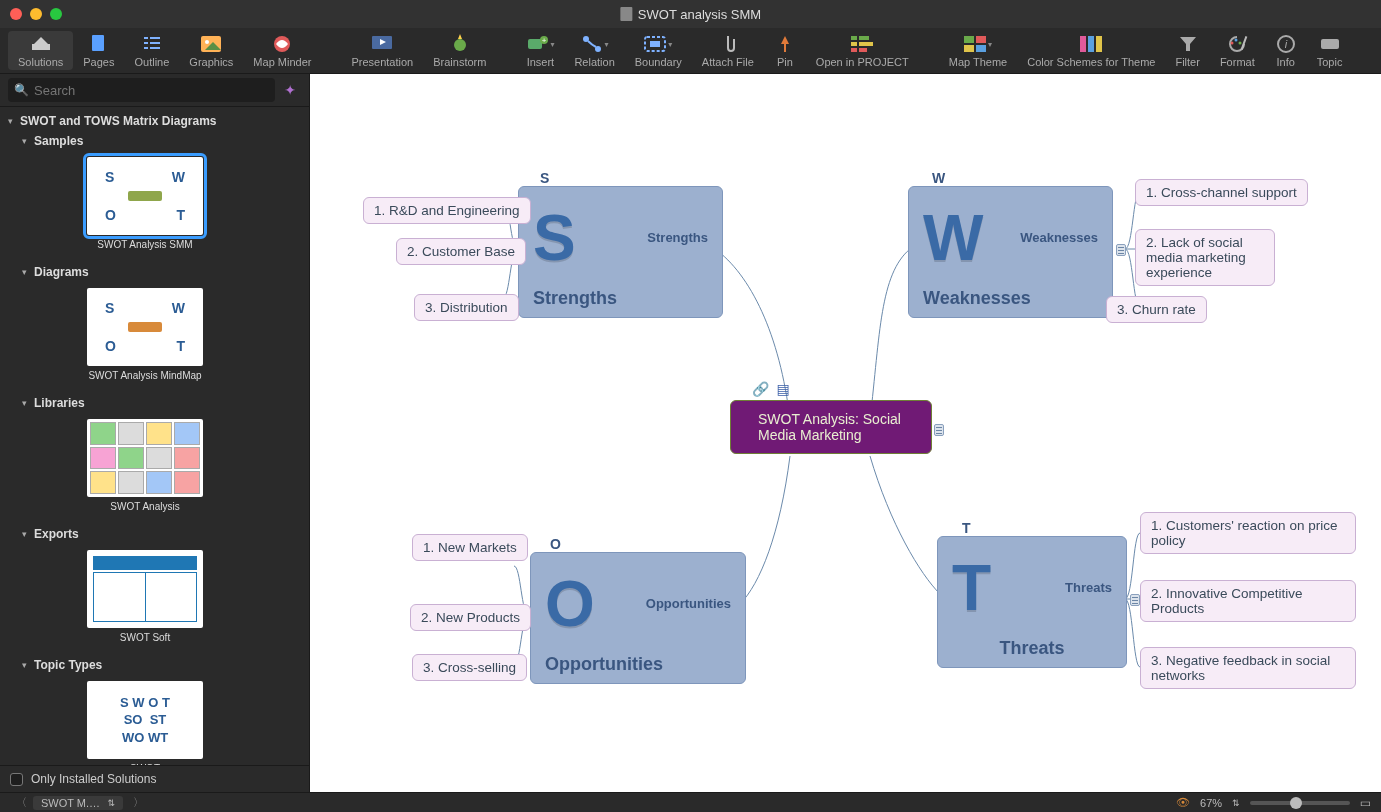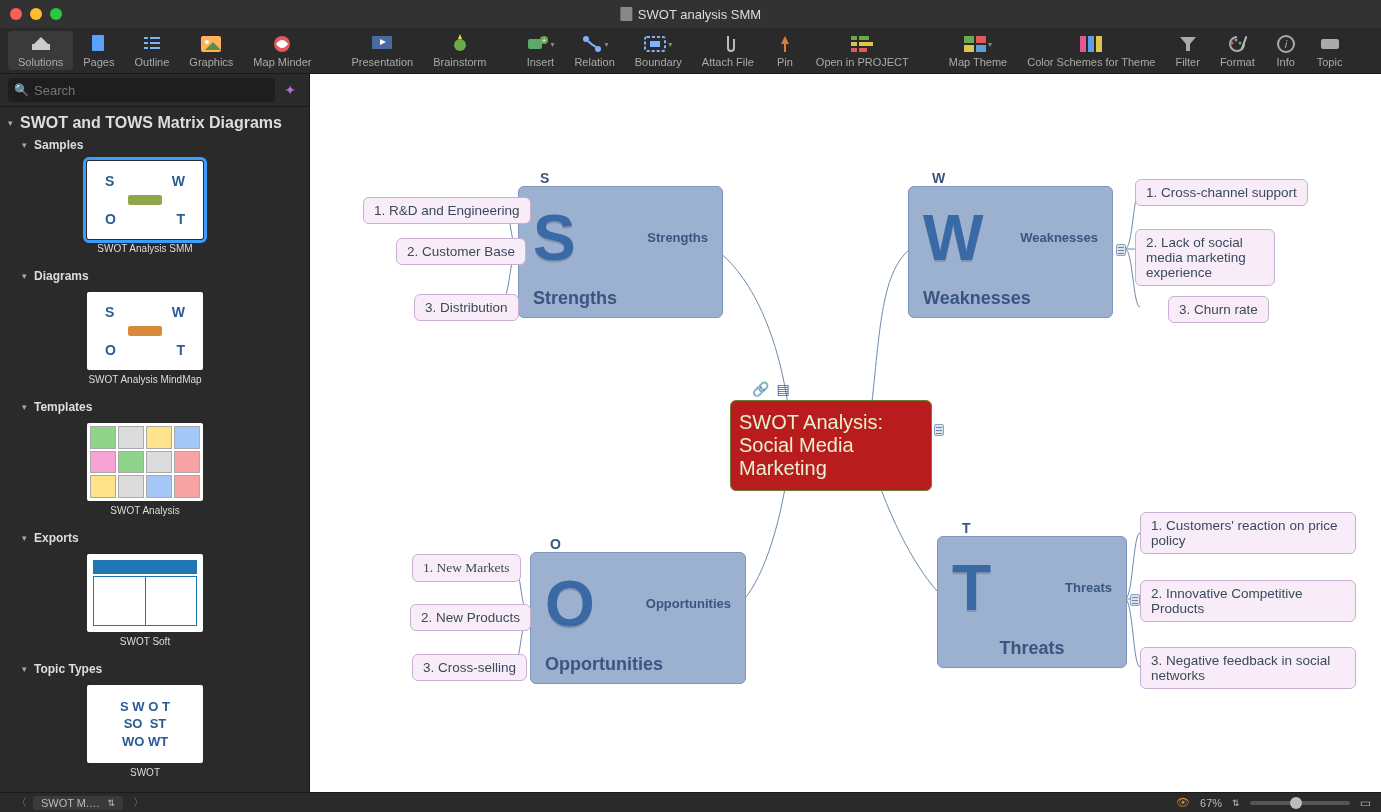--- a/index.html
+++ b/index.html
@@ -28,21 +28,21 @@
 .sidebar { position: absolute; top: 74px; left: 0; bottom: 20px; width: 310px; background: #2a2a2a; border-right: 1px solid #1a1a1a; overflow-y: auto; }
 .search-row { display: flex; align-items: center; padding: 4px 8px; border-bottom: 1px solid #1a1a1a; }
 .search-input { flex: 1; background: #1e1e1e; border: none; border-radius: 4px; padding: 4px 8px 4px 26px; color: #ccc; font-size: 13px; height: 24px; }
 .search-wrap { position: relative; flex: 1; display: flex; }
 .search-wrap .sicon { position: absolute; left: 6px; top: 50%; transform: translateY(-50%); color: #888; font-size: 12px; }
 .search-ext { width: 22px; height: 22px; margin-left: 4px; display: flex; align-items: center; justify-content: center; color: #b070d0; font-size: 14px; }
 
 .tree { padding: 4px 0 10px 0; font-size: 12px; }
 .tree-row { display: flex; align-items: center; padding: 3px 8px; color: #ddd; cursor: pointer; }
 .tree-row .chev { width: 12px; font-size: 9px; color: #aaa; }
-.tree-row .lbl { font-size: 16px; }
+.tree-row .lbl { font-size: 12px; }
 .tree-row.lvl0 .lbl { font-weight: 600; }
 .tree-row.lvl1 { padding-left: 22px; }
 .tree-row.lvl1 .lbl { font-weight: 600; font-size: 12px; }
 
 .thumb-wrap { display: flex; flex-direction: column; align-items: center; margin: 6px 0 12px 60px; width: 170px; }
 .thumb { width: 116px; height: 78px; background: #fff; border-radius: 2px; display: flex; align-items: center; justify-content: center; overflow: hidden; position: relative; }
 .thumb.sel { outline: 3px solid #3b9dff; outline-offset: 1px; }
 .thumb-caption { font-size: 10px; color: #ddd; margin-top: 4px; text-align: center; width: 130px; }
 
 
@@ -82,21 +82,21 @@
 .big-box .row-bot { padding: 0 14px 8px 14px; }
 .big-box .side-label { font-size: 13px; color: #3a5680; font-weight: 600; margin-left: auto; }
 
 .big-label { position: absolute; font-size: 14px; color: #3a5680; font-weight: 600; }
 
 
 .item-box { position: absolute; background: #f7ecf7; border: 1px solid #c9b0d3; border-radius: 6px; padding: 5px 10px; font-size: 13.5px; color: #3a4a5a; white-space: nowrap; }
 .item-box.wide { white-space: normal; width: 216px; }
 
 
-.center-topic { position: absolute; background: #b91c1c; border: 1px solid #6f7e36; border-radius: 6px; padding: 10px 8px; color: #e9efd1; font-size: 20px; width: 202px; }
+.center-topic { position: absolute; background: #701a75; border: 1px solid #6f7e36; border-radius: 6px; padding: 10px 27px; color: #e9efd1; font-size: 14px; width: 202px; }
 .center-icons { position: absolute; display: flex; gap: 4px; }
 .center-icons .ci { width: 18px; height: 18px; display: flex; align-items: center; justify-content: center; font-size: 14px; }
 
 
 svg.wires { position: absolute; inset: 0; width: 100%; height: 100%; pointer-events: none; }
 
 
 .handle { position: absolute; width: 10px; height: 12px; background: #dce3ec; border: 1px solid #8aa0bd; border-radius: 2px; }
 .handle .bar { height: 1px; background: #6b85a5; margin: 2px 1px 0 1px; }
 
@@ -369,21 +369,21 @@
             <span class="mb o">O</span>
             <span class="mb t">T</span>
             <span class="ctr" style="background:#d88a3a"></span>
           </div>
       </div>
       <div class="thumb-caption">SWOT Analysis MindMap</div>
     </div>
 
     <div class="tree-row lvl1">
       <span class="chev">▾</span>
-      <span class="lbl">Templates</span>
+      <span class="lbl">Libraries</span>
     </div>
     <div class="thumb-wrap">
       <div class="thumb">
         <div class="mini-grid">
             <div class="c1"></div>
             <div class="c6"></div>
             <div class="c3"></div>
             <div class="c4"></div>
             <div class="c2"></div>
             <div class="c1"></div>
@@ -422,20 +422,24 @@
         <div class="mini-types">
             <div>S W O T</div>
             <div>SO&nbsp;&nbsp;ST</div>
             <div>WO&nbsp;WT</div>
           </div>
       </div>
       <div class="thumb-caption">SWOT</div>
     </div>
   </div>
 
+  <div class="sidebar-footer">
+    <span class="cb"></span>
+    <span>Only Installed Solutions</span>
+  </div>
 </div>
 
 <div class="canvas">
   <div class="canvas-inner">
     <svg class="wires">
       <g stroke="#6b8aab" stroke-width="1" fill="none">
 
         <path d="M480 346 C470 260, 440 200, 405 175"></path>
 
         <path d="M560 346 C570 260, 570 200, 600 175"></path>
@@ -487,21 +491,21 @@
         </div>
       <div class="row-bot"><span class="word">Weaknesses</span></div>
     </div>
     <div class="handle" style="left:806px; top:170px;">
         <div class="bar"></div>
         <div class="bar"></div>
         <div class="bar"></div>
       </div>
     <div class="item-box" style="left:825px; top:105px;text-align:center;">1. Cross-channel support</div>
     <div class="item-box wide" style="left:825px; top:155px; width:140px;">2. Lack of social media marketing experience</div>
-    <div class="item-box" style="left:858px; top:222px;">3. Churn rate</div>
+    <div class="item-box" style="left:796px; top:222px;">3. Churn rate</div>
 
     <div class="center-icons" style="left:442px; top:306px;">
       <span class="ci">🔗</span>
       <span class="ci" style="color:#3a5ea8;">▤</span>
     </div>
     <div class="center-topic" style="left:420px; top:326px;">
       <span>SWOT Analysis: Social Media Marketing</span>
     </div>
     <div class="handle" style="left:624px; top:350px;">
         <div class="bar"></div>
@@ -515,21 +519,21 @@
           <span class="letter">O</span>
           <span class="side-label">Opportunities</span>
         </div>
       <div class="row-bot"><span class="word">Opportunities</span></div>
     </div>
     <div class="handle" style="left:211px; top:536px;">
         <div class="bar"></div>
         <div class="bar"></div>
         <div class="bar"></div>
       </div>
-    <div class="item-box" style="left:102px; top:480px;font-family:Liberation Serif, serif;">1. New Markets</div>
+    <div class="item-box" style="left:102px; top:460px;">1. New Markets</div>
     <div class="item-box" style="left:100px; top:530px;">2. New Products</div>
     <div class="item-box" style="left:102px; top:580px;">3. Cross-selling</div>
 
     <span class="big-label" style="left:652px; top:446px;">T</span>
     <div class="big-box" style="left:627px; top:462px; width:190px;">
       <div class="row-top">
           <span class="letter">T</span>
           <span class="side-label">Threats</span>
         </div>
       <div class="row-bot" style="text-align:center;"><span class="word">Threats</span></div>

